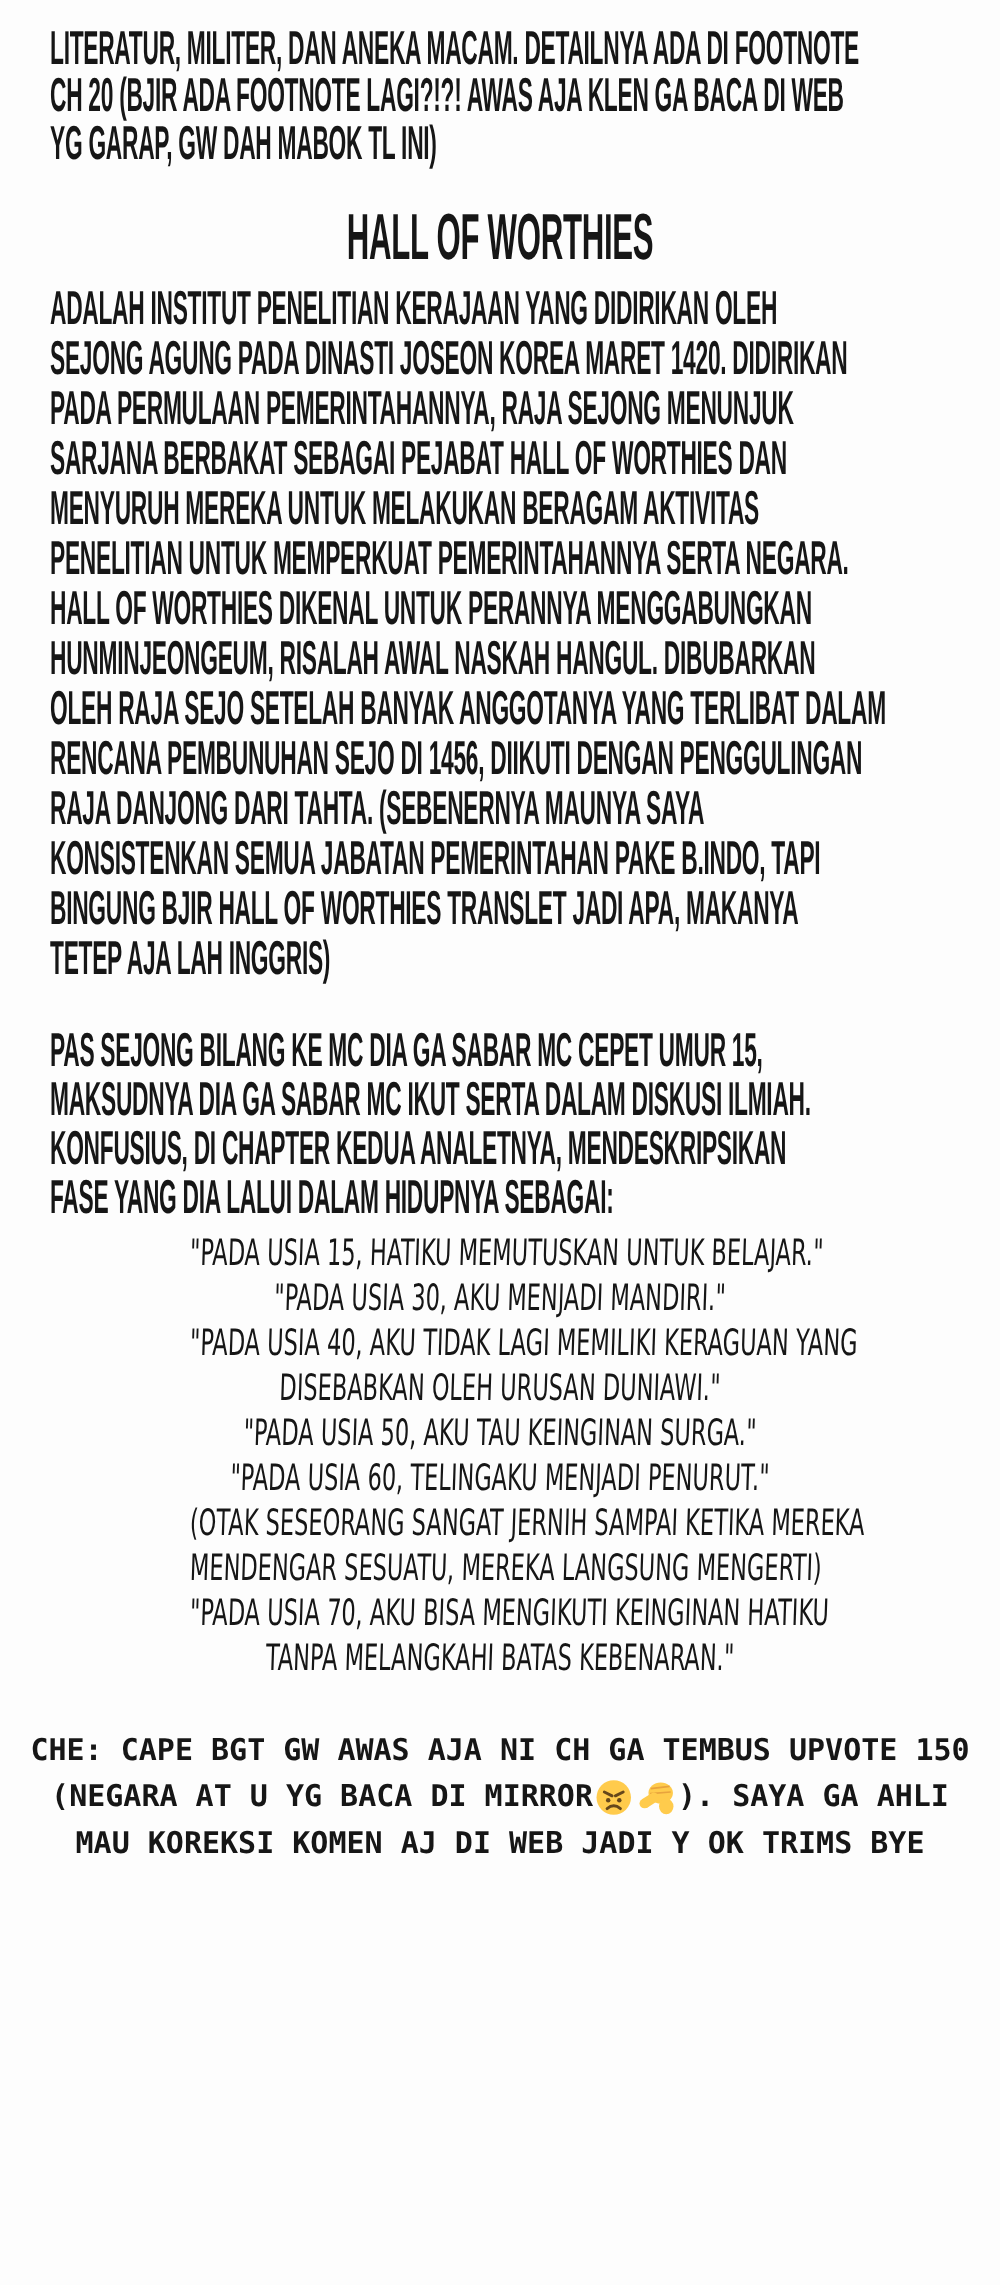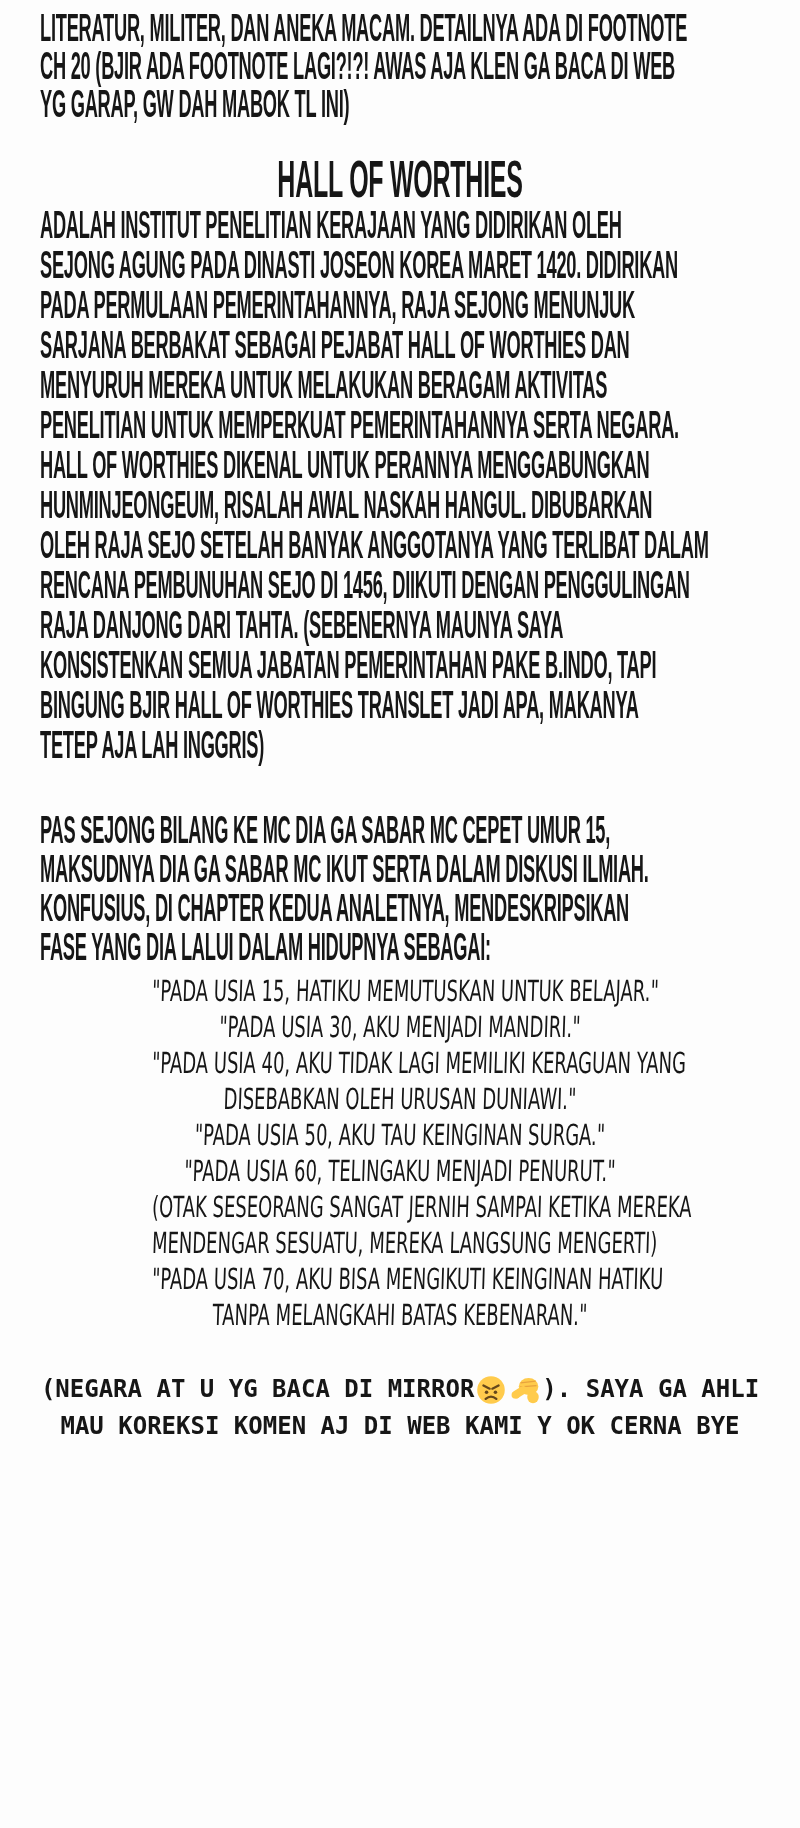--- a/index.html
+++ b/index.html
@@ -10,21 +10,21 @@
   body {
     width: 800px;
     height: 1828px;
     overflow: hidden;
     font-family: "Liberation Sans", sans-serif;
     color: #161616;
   }
   .page {
     width: 800px;
     height: 1434px;
-    padding-top: 9px;
+    padding-top: 20px;
     box-sizing: border-box;
   }
   
   .para {
     padding-left: 40px;
   }
   .cond-line {
     font-weight: bold;
     font-size: 38px;
     letter-spacing: -0.5px;
@@ -40,22 +40,22 @@
     font-size: 52px;
     letter-spacing: -0.5px;
     white-space: nowrap;
     text-align: center;
     transform: scaleX(0.48);
     transform-origin: 50% 50%;
     height: 52px;
     line-height: 52px;
     margin-top: 30px;
   }
-  .hall-para { margin-top: 0; }
-  .confucius-para { margin-top: 46px; }
+  .hall-para { margin-top: 11px; }
+  .confucius-para { margin-top: 35px; }
   .confucius-para .cond-line { height: 39px; line-height: 39px; }
   
   .quote-block { margin-top: 6px; }
   .quote-line {
     font-family: "DejaVu Sans", sans-serif;
     font-size: 29px;
     white-space: nowrap;
     text-align: center;
     transform: scaleX(0.62) skewX(-3deg);
     transform-origin: 50% 50%;
@@ -125,34 +125,35 @@
     <div class="quote-line">DISEBABKAN OLEH URUSAN DUNIAWI."</div>
     <div class="quote-line">"PADA USIA 50, AKU TAU KEINGINAN SURGA."</div>
     <div class="quote-line">"PADA USIA 60, TELINGAKU MENJADI PENURUT."</div>
     <div class="quote-line">(OTAK SESEORANG SANGAT JERNIH SAMPAI KETIKA MEREKA</div>
     <div class="quote-line">MENDENGAR SESUATU, MEREKA LANGSUNG MENGERTI)</div>
     <div class="quote-line">"PADA USIA 70, AKU BISA MENGIKUTI KEINGINAN HATIKU</div>
     <div class="quote-line">TANPA MELANGKAHI BATAS KEBENARAN."</div>
   </div>
 
   <div class="note-block">
+    <div class="note-line">CHE: CAPE BGT GW AWAS AJA NI CH GA TEMBUS UPVOTE 150</div>
     <div class="note-line">
       <span>(NEGARA AT U YG BACA DI MIRROR</span><span class="emoji"><svg viewBox="0 0 36 36" width="32" height="32">
             <circle cx="18" cy="18" r="15.5" fill="#FFCB4C"></circle>
             <path d="M9.5 13 L16.5 16.5" stroke="#65471B" stroke-width="2.6" stroke-linecap="round" fill="none"></path>
             <path d="M26.5 13 L19.5 16.5" stroke="#65471B" stroke-width="2.6" stroke-linecap="round" fill="none"></path>
             <circle cx="13" cy="20.5" r="2" fill="#65471B"></circle>
             <circle cx="23" cy="20.5" r="2" fill="#65471B"></circle>
             <path d="M12 28 Q18 23 24 28" stroke="#65471B" stroke-width="2.6" stroke-linecap="round" fill="none"></path>
           </svg></span><span class="emoji"><svg viewBox="0 0 36 36" width="32" height="32">
             <ellipse cx="22" cy="14" rx="11" ry="9.5" fill="#FFCB4C"></ellipse>
             <path d="M13 10 L30 8" stroke="#E8A33D" stroke-width="1.4" fill="none"></path>
             <path d="M12.5 14.5 L31 13" stroke="#E8A33D" stroke-width="1.4" fill="none"></path>
             <rect x="3" y="16" width="18" height="9" rx="4.5" fill="#FFCB4C" transform="rotate(-32 12 20.5)"></rect>
             <ellipse cx="7.5" cy="23.5" rx="4.6" ry="4.2" fill="#FFCB4C"></ellipse>
             <path d="M24 22 Q28 26 25.5 30" stroke="#E8A33D" stroke-width="1.4" fill="none"></path>
             <ellipse cx="27" cy="26" rx="6.5" ry="7" fill="#FFCB4C"></ellipse>
           </svg></span><span>). SAYA GA AHLI</span>
     </div>
-    <div class="note-line">MAU KOREKSI KOMEN AJ DI WEB KAMI Y OK CERNA BYE</div>
+    <div class="note-line">MAU KOREKSI KOMEN AJ DI WEB JADI Y OK TRIMS BYE</div>
   </div>
 
 </div>
 
 </body></html>

